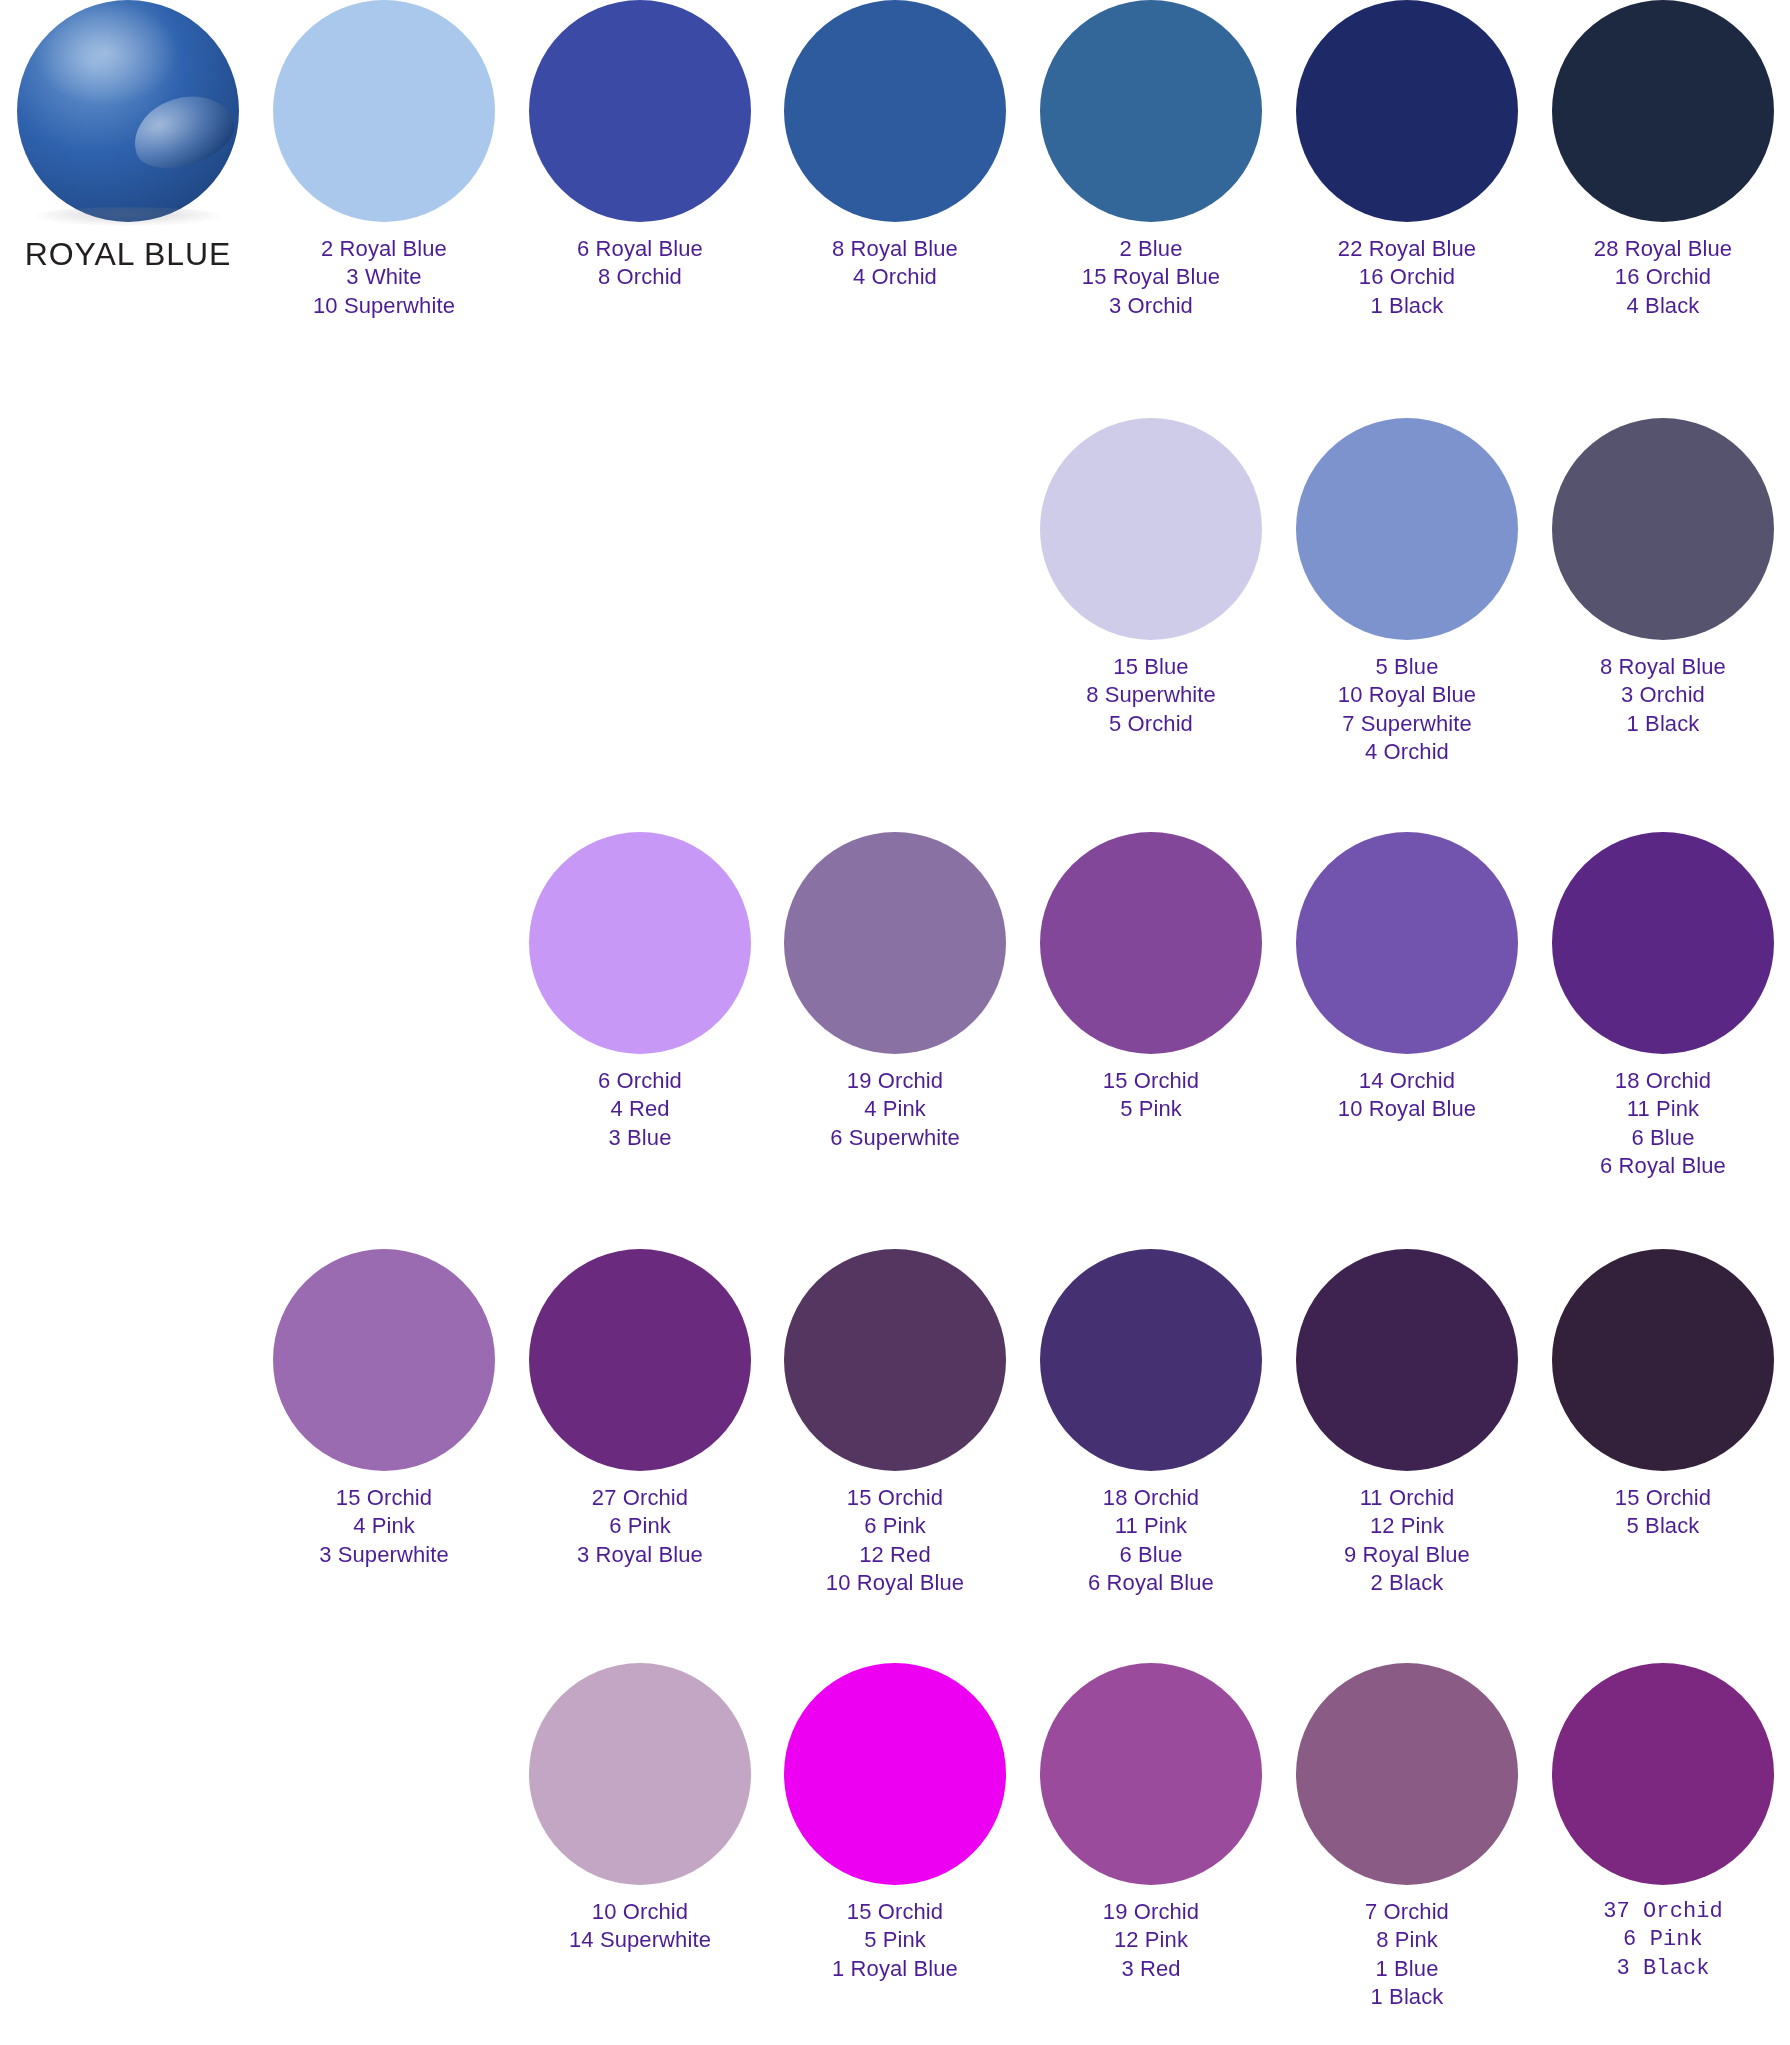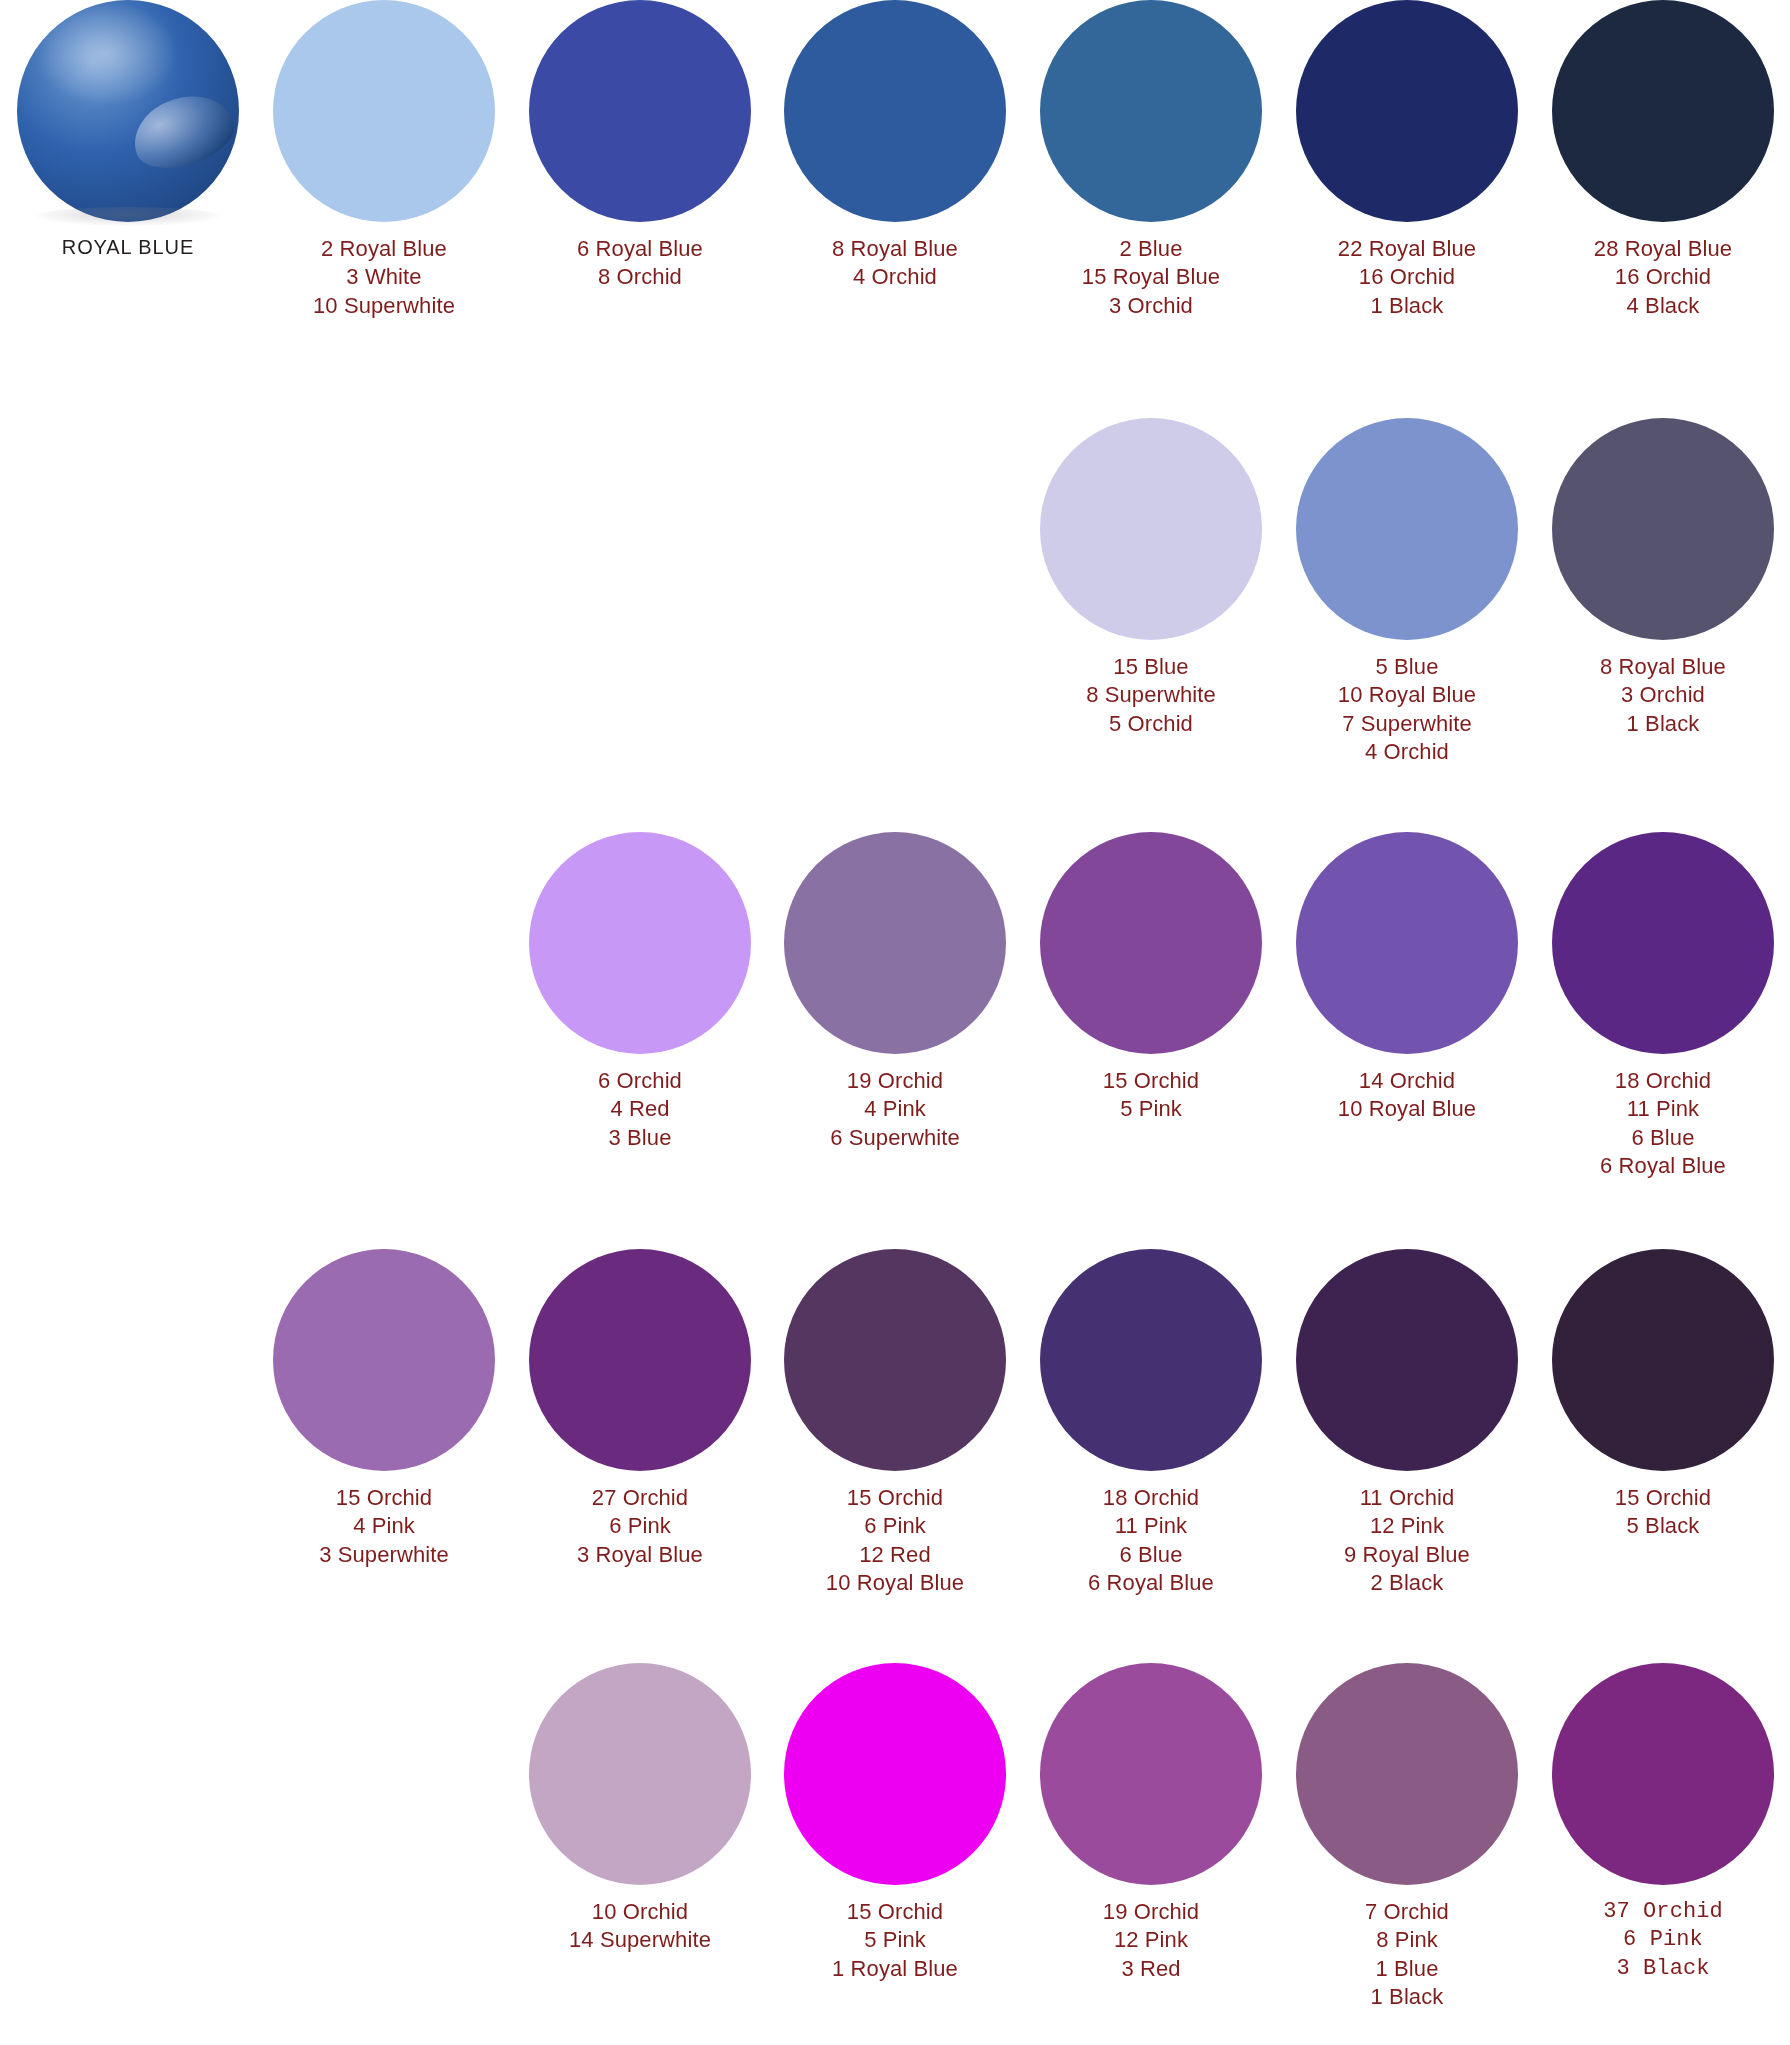--- a/index.html
+++ b/index.html
@@ -36,29 +36,29 @@
     position:absolute;left:8%;bottom:-4.4px;width:84%;height:19px;
     border-radius:50%;
     background:radial-gradient(ellipse at 50% 40%, rgba(120,120,130,0.32) 0%, rgba(150,150,160,0.10) 55%, rgba(255,255,255,0) 75%);
   }
 
   .caption{
     margin-top:13.3px;
     text-align:center;
     font-size:22px;
     line-height:1.28;
-    color:#7f1d1d;
+    color:#4c1d95;
     letter-spacing:0.1px;
   }
   .caption .line{display:block;white-space:nowrap;}
 
   .family-label{
     margin-top:13.3px;
     text-align:center;
-    font-size:20px;
+    font-size:32px;
     line-height:1.2;
     letter-spacing:0.9px;
     color:#231f20;
   }
 </style>
 </head>
 <body>
 
 <div id="chart">
     <div class="cell" style="left: 0px; top: 0px;">

